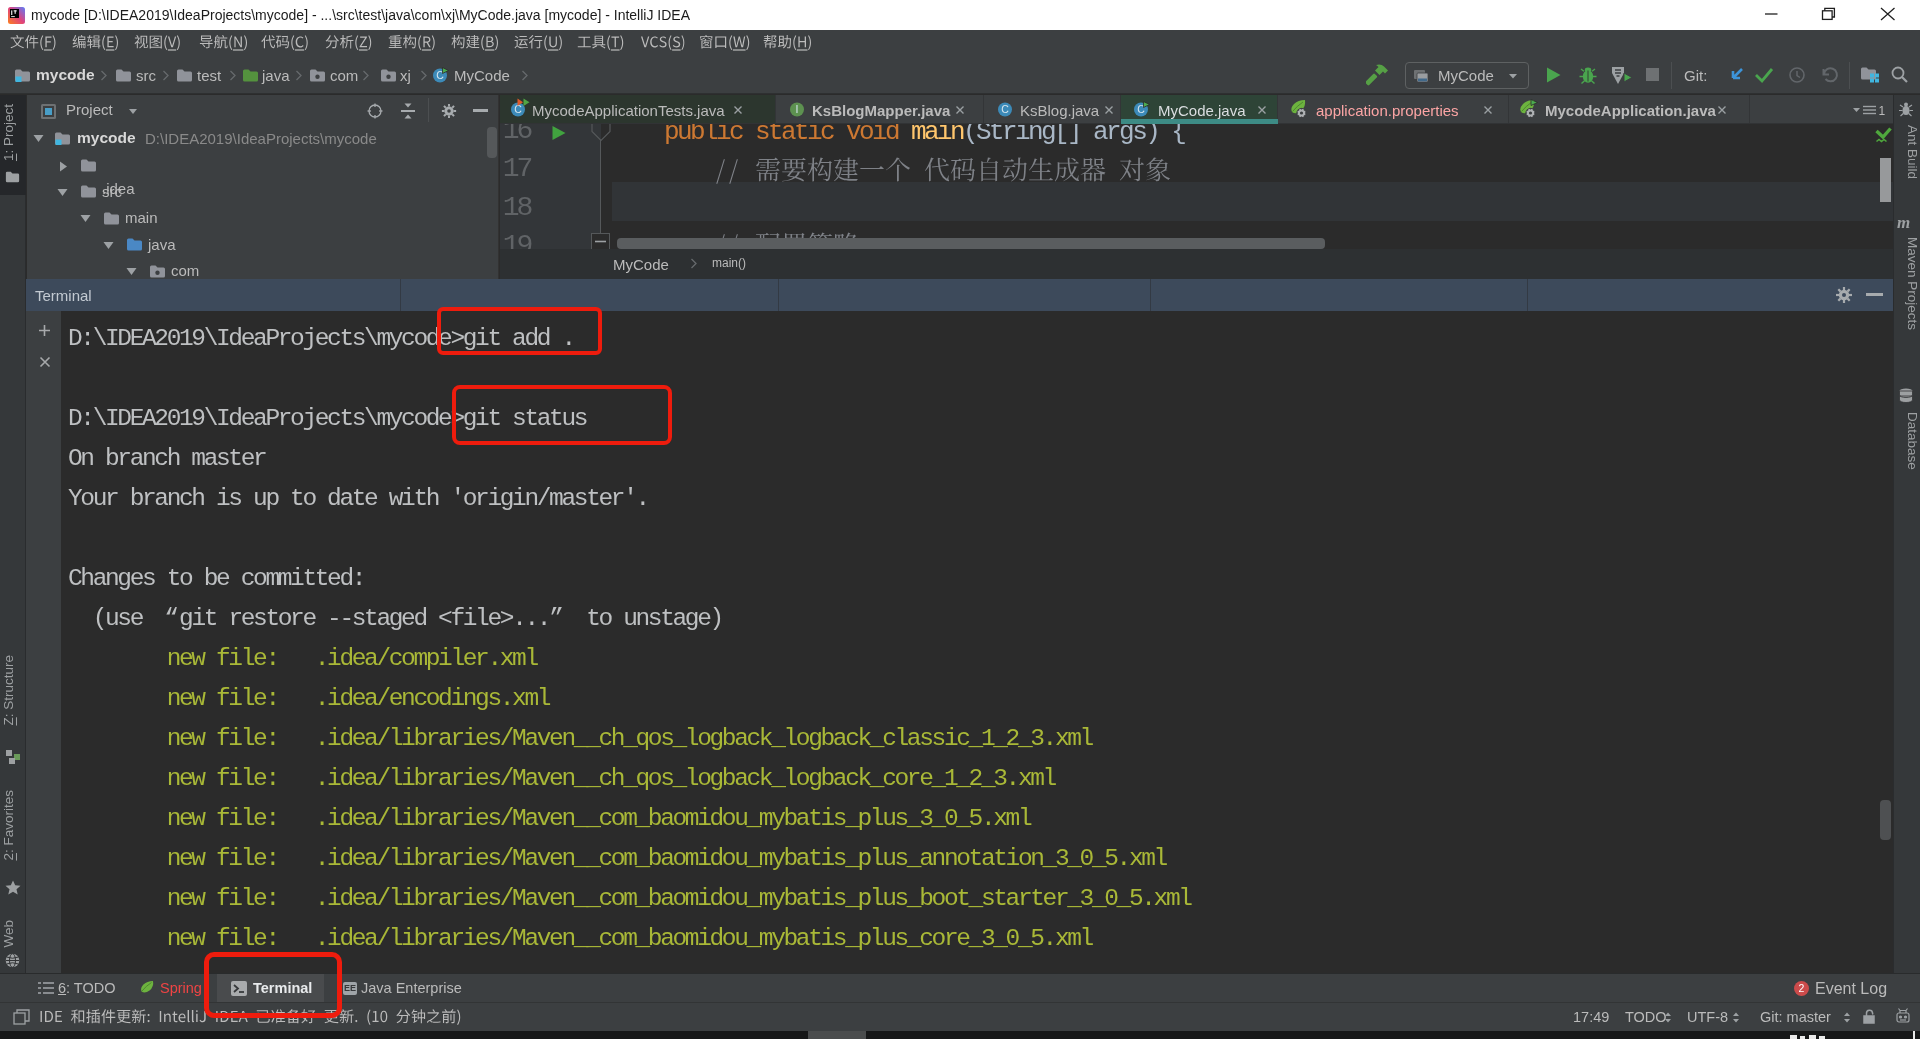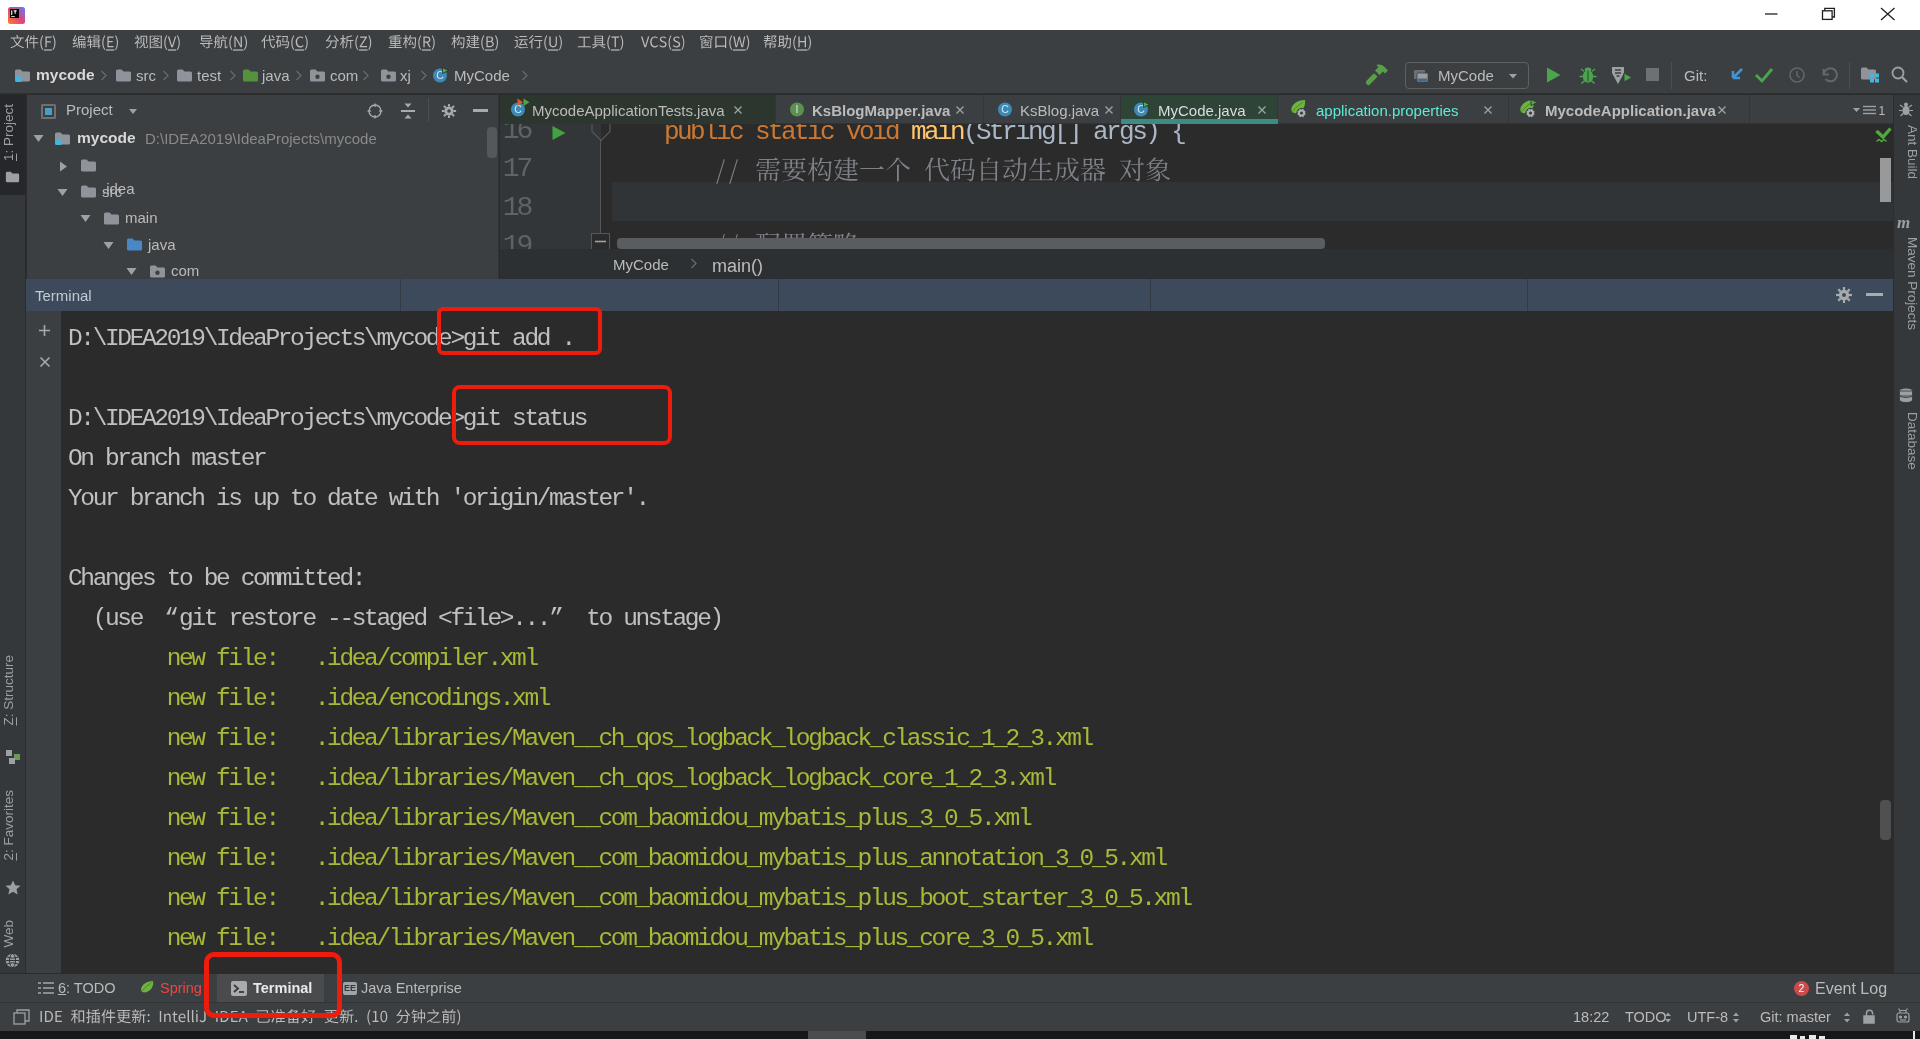--- a/index.html
+++ b/index.html
@@ -16,20 +16,21 @@
           <stop offset="1" stop-color="#5c7cfa"></stop>
         </linearGradient>
       </defs>
 <rect width="17" height="17" rx="2.5" fill="url(#ijg)"></rect>
 <rect x="2" y="2" width="9" height="9" fill="#000"></rect>
 <rect x="3.2" y="9.2" width="3.6" height="0.9" fill="#fff"></rect>
 <rect x="3.2" y="3.4" width="1.1" height="4.6" fill="#fff"></rect>
       <rect x="5.6" y="3.4" width="3.2" height="1.0" fill="#fff"></rect>
 <rect x="6.6" y="3.4" width="1.1" height="3.4" fill="#fff"></rect>
     </svg>
+<div class="abs" style="left:31px;top:7px;font-size:14px;color:#1b1b1b;white-space:nowrap">mycode [D:\IDEA2019\IdeaProjects\mycode] - ...\src\test\java\com\xj\MyCode.java [mycode] - IntelliJ IDEA</div>
 <svg class="abs" style="left:1755px;top:0" width="165" height="30" viewBox="0 0 165 30">
 <g stroke="#1f1f1f" stroke-width="1.3" fill="none">
 <line x1="10" y1="14" x2="22.5" y2="14"></line>
 <rect x="67.5" y="10.8" width="9.6" height="8.6"></rect>
         <path d="M 69.8 10.8 v -2.4 h 9.6 v 8.6 h -2.3"></path>
 <path d="M 126 8 l 13.5 12 M 139.5 8 l -13.5 12"></path>
 </g>
     </svg>
 </div>
 <div class="abs" style="left:0;top:30px;width:1920px;height:26px;background:#3c3f41"></div>
@@ -307,21 +308,21 @@
         <line x1="4" y1="7.5" x2="4" y2="9"></line>
         <line x1="-1" y1="4" x2="0.5" y2="4"></line>
         <line x1="7.5" y1="4" x2="9" y2="4"></line>
         <line x1="0.5" y1="0.5" x2="1.5" y2="1.5"></line>
         <line x1="6.5" y1="6.5" x2="7.5" y2="7.5"></line>
         <line x1="7.5" y1="0.5" x2="6.5" y2="1.5"></line>
         <line x1="1.5" y1="6.5" x2="0.5" y2="7.5"></line>
       </g>
     </g>
   </svg>
-<div class="abs" style="left:1316px;top:102px;font-size:15px;color:#5eead4;font-weight:normal;white-space:nowrap;text-align:center;">application.properties</div>
+<div class="abs" style="left:1316px;top:102px;font-size:15px;color:#fca5a5;font-weight:normal;white-space:nowrap;text-align:center;">application.properties</div>
 <svg class="abs" style="left:1483px;top:105px" width="10" height="10" viewBox="0 0 10 10">
     <path d="M1.5 1.5 L8.5 8.5 M8.5 1.5 L1.5 8.5" stroke="#9ba0a3" stroke-width="1.4"></path>
   </svg>
 <div class="abs" style="left:1509px;top:95px;width:241px;height:28px;border-right:1px solid #333537"></div>
 <svg class="abs" style="left:1518px;top:99px" width="20" height="19" viewBox="0 0 20 19">
     <path d="M16 1 Q17 8 12 12 Q7 16 3 13 Q1 9 5 5 Q9 1 16 1 z" fill="#6db33f"></path>
     <path d="M3.5 12.5 Q8 7 14 3" stroke="#4e8a2e" stroke-width="1" fill="none"></path>
     <g transform="translate(8.5,10)">
       <circle cx="4" cy="4" r="4.6" fill="#aeb1b3" stroke="#3c3f41" stroke-width="1"></circle>
       <circle cx="4" cy="4" r="1.6" fill="#3c3f41"></circle>
@@ -396,21 +397,21 @@
 <svg class="abs" style="left:1875px;top:127px" width="17" height="17" viewBox="0 0 17 17">
     <path d="M1.5 4 L8 10 L15.5 1.5" stroke="#4fa83d" stroke-width="3.4" fill="none"></path>
     <path d="M1.5 14.5 L4 12.5 L6.5 14.5 L9 12.5 L11.5 14.5" stroke="#4fa83d" stroke-width="1.6" fill="none"></path>
   </svg>
 <div class="abs" style="left:1880px;top:158px;width:11px;height:44px;background:#97999b"></div>
 <div class="abs" style="left:500px;top:249px;width:1393px;height:30px;background:#2d3032"></div>
 <div class="abs" style="left:613px;top:256px;font-size:15px;color:#bbbbbb;font-weight:normal;white-space:nowrap;">MyCode</div>
 <svg class="abs" style="left:690px;top:258px" width="7" height="11" viewBox="0 0 7 11">
     <path d="M1.5 1 L6 5.5 L1.5 10" stroke="#666a6d" stroke-width="1.3" fill="none"></path>
   </svg>
-<div class="abs" style="left:712px;top:256px;font-size:18px;color:#bbbbbb;font-weight:normal;white-space:nowrap;">main()</div>
+<div class="abs" style="left:712px;top:256px;font-size:12px;color:#bbbbbb;font-weight:normal;white-space:nowrap;">main()</div>
 <div class="abs" style="left:26px;top:279px;width:1867px;height:32px;background:#3d4a5b"></div>
 <div class="abs" style="left:400px;top:279px;width:1px;height:32px;background:#333a44"></div>
 <div class="abs" style="left:778px;top:279px;width:1px;height:32px;background:#333a44"></div>
 <div class="abs" style="left:1150px;top:279px;width:1px;height:32px;background:#333a44"></div>
 <div class="abs" style="left:1527px;top:279px;width:1px;height:32px;background:#333a44"></div>
 <div class="abs" style="left:35px;top:287px;font-size:15px;color:#c3cad2;font-weight:normal;white-space:nowrap;">Terminal</div>
 <svg class="abs" style="left:1835px;top:286px" width="18" height="18" viewBox="0 0 18 18">
     <g fill="#a7abae">
 <circle cx="9" cy="9" r="5.2"></circle>
       <circle cx="9" cy="9" r="2" fill="#3d4a5b"></circle>
@@ -614,21 +615,21 @@
       <path d="M4 4 V1 H16 V12 H12"></path>
     </g>
   </svg>
 <div style="position:absolute;left:39px;top:1006.0px;">
     <svg width="423" height="21" viewBox="0 0 423 21" style="position:absolute;left:0;top:0;overflow:visible">
       <g transform="translate(0,16.0)">
         <path fill="#bbbbbb" d="M1.5 0.0H2.9V-11.1H1.5Z M6.0 0.0H8.8C12.2 0.0 14.0 -2.1 14.0 -5.6C14.0 -9.2 12.2 -11.1 8.8 -11.1H6.0ZM7.4 -1.2V-10.0H8.6C11.3 -10.0 12.6 -8.4 12.6 -5.6C12.6 -2.8 11.3 -1.2 8.6 -1.2Z M16.4 0.0H23.0V-1.2H17.8V-5.3H22.1V-6.5H17.8V-10.0H22.9V-11.1H16.4Z M39.5 -11.4V0.5H40.6V-0.7H44.0V0.4H45.2V-11.4ZM40.6 -1.8V-10.3H44.0V-1.8ZM38.1 -12.6C36.8 -12.1 34.4 -11.6 32.4 -11.4C32.5 -11.1 32.6 -10.7 32.7 -10.4C33.5 -10.5 34.4 -10.7 35.2 -10.8V-8.3H32.2V-7.2H34.9C34.2 -5.3 33.0 -3.2 31.9 -2.0C32.1 -1.7 32.3 -1.3 32.5 -1.0C33.5 -2.0 34.5 -3.8 35.2 -5.6V1.2H36.3V-5.5C37.0 -4.7 37.8 -3.5 38.2 -2.9L38.9 -3.9C38.5 -4.3 36.9 -6.2 36.3 -6.8V-7.2H39.0V-8.3H36.3V-11.0C37.3 -11.2 38.2 -11.5 38.9 -11.7Z M57.8 -3.7V-2.7H59.5V-0.6H57.2V-8.1H61.1V-9.2H57.2V-11.1C58.4 -11.3 59.5 -11.5 60.3 -11.7L59.7 -12.7C58.1 -12.1 55.1 -11.8 52.8 -11.7C52.9 -11.4 53.0 -11.0 53.1 -10.8C54.0 -10.8 55.1 -10.9 56.1 -11.0V-9.2H52.2V-8.1H56.1V-0.6H53.7V-2.7H55.5V-3.7H53.7V-5.5C54.3 -5.7 55.0 -5.9 55.5 -6.2L55.0 -7.1C54.4 -6.8 53.4 -6.4 52.7 -6.2V1.2H53.7V0.5H59.5V1.2H60.6V-6.6H57.8V-5.6H59.5V-3.7ZM49.1 -12.8V-9.7H47.5V-8.6H49.1V-5.2L47.2 -4.7L47.5 -3.6L49.1 -4.1V-0.1C49.1 0.1 49.1 0.1 48.9 0.1C48.7 0.1 48.3 0.1 47.8 0.1C47.9 0.4 48.0 0.9 48.1 1.2C48.9 1.2 49.4 1.1 49.7 0.9C50.1 0.8 50.2 0.5 50.2 -0.1V-4.4L51.9 -4.9L51.7 -5.9L50.2 -5.5V-8.6H51.7V-9.7H50.2V-12.8Z M66.7 -5.2V-4.1H71.0V1.2H72.2V-4.1H76.3V-5.2H72.2V-8.5H75.7V-9.7H72.2V-12.6H71.0V-9.7H69.0C69.2 -10.3 69.4 -11.1 69.5 -11.8L68.4 -12.0C68.1 -10.0 67.4 -8.1 66.6 -6.8C66.8 -6.7 67.3 -6.4 67.5 -6.2C67.9 -6.9 68.3 -7.7 68.6 -8.5H71.0V-5.2ZM65.9 -12.7C65.1 -10.4 63.8 -8.1 62.4 -6.6C62.5 -6.4 62.9 -5.8 63.0 -5.5C63.5 -6.0 63.9 -6.6 64.4 -7.3V1.2H65.5V-9.1C66.1 -10.1 66.6 -11.3 67.0 -12.4Z M80.9 -3.6 79.9 -3.2C80.4 -2.3 81.1 -1.6 81.8 -1.1C80.9 -0.5 79.6 -0.1 77.8 0.2C78.0 0.5 78.3 1.0 78.5 1.2C80.4 0.8 81.9 0.2 82.9 -0.4C85.0 0.7 87.8 1.0 91.3 1.2C91.4 0.8 91.6 0.3 91.8 0.0C88.4 -0.0 85.8 -0.3 83.8 -1.2C84.6 -1.9 85.0 -2.8 85.2 -3.8H90.3V-9.6H85.3V-10.9H91.3V-12.0H78.1V-10.9H84.2V-9.6H79.4V-3.8H84.0C83.8 -3.0 83.4 -2.3 82.7 -1.7C82.0 -2.2 81.4 -2.8 80.9 -3.6ZM80.5 -6.2H84.2V-5.6C84.2 -5.3 84.2 -5.0 84.1 -4.7H80.5ZM85.3 -4.7C85.3 -5.0 85.3 -5.3 85.3 -5.6V-6.2H89.2V-4.7ZM80.5 -8.7H84.2V-7.2H80.5ZM85.3 -8.7H89.2V-7.2H85.3Z M97.7 -3.2C98.2 -2.5 98.7 -1.4 99.0 -0.8L99.8 -1.3C99.6 -1.9 99.0 -2.9 98.5 -3.6ZM94.3 -3.6C94.0 -2.6 93.5 -1.7 92.9 -1.0C93.1 -0.9 93.5 -0.6 93.7 -0.5C94.3 -1.2 94.9 -2.3 95.2 -3.3ZM100.7 -11.3V-6.1C100.7 -4.1 100.5 -1.4 99.3 0.4C99.5 0.5 100.0 0.9 100.1 1.1C101.5 -0.9 101.7 -3.9 101.7 -6.1V-6.6H104.0V1.1H105.2V-6.6H106.8V-7.6H101.7V-10.5C103.3 -10.8 105.1 -11.2 106.4 -11.7L105.4 -12.5C104.3 -12.0 102.4 -11.6 100.7 -11.3ZM95.5 -12.6C95.8 -12.1 96.0 -11.6 96.2 -11.2H93.2V-10.2H99.9V-11.2H97.4C97.2 -11.7 96.8 -12.3 96.6 -12.8ZM98.0 -10.1C97.8 -9.4 97.5 -8.4 97.2 -7.7H93.0V-6.7H96.1V-5.2H93.0V-4.1H96.1V-0.3C96.1 -0.1 96.0 -0.1 95.9 -0.1C95.7 -0.1 95.3 -0.1 94.7 -0.1C94.9 0.2 95.0 0.6 95.1 0.9C95.8 0.9 96.3 0.9 96.7 0.7C97.0 0.5 97.1 0.3 97.1 -0.3V-4.1H100.0V-5.2H97.1V-6.7H100.2V-7.7H98.2C98.5 -8.3 98.8 -9.2 99.1 -9.9ZM94.2 -9.9C94.5 -9.2 94.7 -8.3 94.8 -7.7L95.8 -8.0C95.7 -8.6 95.4 -9.5 95.1 -10.1Z M109.6 -5.9C110.1 -5.9 110.6 -6.4 110.6 -7.0C110.6 -7.6 110.1 -8.1 109.6 -8.1C109.0 -8.1 108.6 -7.6 108.6 -7.0C108.6 -6.4 109.0 -5.9 109.6 -5.9ZM109.6 0.2C110.1 0.2 110.6 -0.2 110.6 -0.9C110.6 -1.5 110.1 -1.9 109.6 -1.9C109.0 -1.9 108.6 -1.5 108.6 -0.9C108.6 -0.2 109.0 0.2 109.6 0.2Z M120.8 0.0H122.2V-11.1H120.8Z M125.1 0.0H126.5V-6.0C127.4 -6.8 127.9 -7.3 128.8 -7.3C129.9 -7.3 130.4 -6.6 130.4 -5.0V0.0H131.7V-5.2C131.7 -7.3 130.9 -8.5 129.2 -8.5C128.1 -8.5 127.2 -7.8 126.4 -7.1H126.4L126.3 -8.3H125.1Z M137.0 0.2C137.5 0.2 138.1 0.0 138.5 -0.1L138.3 -1.2C138.0 -1.0 137.6 -0.9 137.3 -0.9C136.4 -0.9 136.0 -1.5 136.0 -2.5V-7.1H138.3V-8.3H136.0V-10.6H134.9L134.7 -8.3L133.4 -8.2V-7.1H134.7V-2.6C134.7 -0.9 135.2 0.2 137.0 0.2Z M143.5 0.2C144.6 0.2 145.5 -0.2 146.2 -0.6L145.7 -1.6C145.1 -1.2 144.4 -0.9 143.6 -0.9C142.1 -0.9 141.0 -2.0 140.9 -3.8H146.5C146.5 -4.0 146.5 -4.3 146.5 -4.6C146.5 -6.9 145.3 -8.5 143.2 -8.5C141.3 -8.5 139.5 -6.8 139.5 -4.1C139.5 -1.4 141.3 0.2 143.5 0.2ZM140.9 -4.8C141.1 -6.4 142.1 -7.4 143.3 -7.4C144.6 -7.4 145.3 -6.5 145.3 -4.8Z M150.0 0.2C150.4 0.2 150.6 0.1 150.8 0.1L150.6 -1.0C150.5 -1.0 150.4 -1.0 150.3 -1.0C150.1 -1.0 150.0 -1.1 150.0 -1.6V-12.1H148.6V-1.6C148.6 -0.5 149.0 0.2 150.0 0.2Z M154.3 0.2C154.7 0.2 154.9 0.1 155.1 0.1L154.9 -1.0C154.8 -1.0 154.7 -1.0 154.7 -1.0C154.4 -1.0 154.3 -1.1 154.3 -1.6V-12.1H152.9V-1.6C152.9 -0.5 153.3 0.2 154.3 0.2Z M157.2 0.0H158.6V-8.3H157.2ZM157.9 -10.0C158.4 -10.0 158.8 -10.3 158.8 -10.9C158.8 -11.4 158.4 -11.8 157.9 -11.8C157.4 -11.8 157.0 -11.4 157.0 -10.9C157.0 -10.3 157.4 -10.0 157.9 -10.0Z M163.6 0.2C165.8 0.2 166.7 -1.3 166.7 -3.3V-11.1H165.2V-3.4C165.2 -1.7 164.6 -1.0 163.4 -1.0C162.6 -1.0 162.0 -1.4 161.5 -2.3L160.5 -1.6C161.2 -0.4 162.2 0.2 163.6 0.2Z M177.2 0.0H178.6V-11.1H177.2Z M181.7 0.0H184.5C187.9 0.0 189.7 -2.1 189.7 -5.6C189.7 -9.2 187.9 -11.1 184.5 -11.1H181.7ZM183.1 -1.2V-10.0H184.4C187.0 -10.0 188.3 -8.4 188.3 -5.6C188.3 -2.8 187.0 -1.2 184.4 -1.2Z M192.2 0.0H198.7V-1.2H193.6V-5.3H197.8V-6.5H193.6V-10.0H198.6V-11.1H192.2Z M199.6 0.0H201.1L202.1 -3.4H206.2L207.3 0.0H208.8L205.0 -11.1H203.4ZM202.5 -4.5 203.0 -6.2C203.4 -7.5 203.8 -8.7 204.1 -10.0H204.2C204.6 -8.7 204.9 -7.5 205.3 -6.2L205.9 -4.5Z M217.8 -11.8V-10.7H227.8V-6.7H219.8V-9.2H218.6V-1.6C218.6 0.3 219.4 0.8 221.9 0.8C222.5 0.8 227.0 0.8 227.6 0.8C230.1 0.8 230.6 -0.0 230.9 -2.8C230.6 -2.9 230.0 -3.1 229.7 -3.3C229.5 -0.9 229.3 -0.3 227.6 -0.3C226.6 -0.3 222.6 -0.3 221.8 -0.3C220.1 -0.3 219.8 -0.6 219.8 -1.5V-5.6H227.8V-4.8H229.0V-11.8Z M232.3 -11.6C233.1 -10.6 234.0 -9.1 234.4 -8.2L235.5 -8.7C235.1 -9.6 234.1 -11.1 233.3 -12.1ZM232.3 -0.0 233.5 0.5C234.2 -0.9 235.1 -2.9 235.7 -4.6L234.7 -5.2C234.0 -3.3 233.0 -1.3 232.3 -0.0ZM238.2 -6.0H241.4V-4.0H238.2ZM238.2 -7.0V-9.1H241.4V-7.0ZM240.8 -12.2C241.3 -11.6 241.8 -10.7 242.0 -10.0H238.5C238.9 -10.8 239.2 -11.6 239.4 -12.4L238.4 -12.6C237.6 -10.3 236.3 -8.0 234.8 -6.6C235.1 -6.4 235.5 -6.0 235.7 -5.8C236.2 -6.3 236.7 -7.0 237.2 -7.7V1.2H238.2V0.1H246.1V-0.9H242.5V-3.0H245.5V-4.0H242.5V-6.0H245.5V-7.0H242.5V-9.1H245.8V-10.0H242.0L243.0 -10.5C242.8 -11.1 242.3 -12.0 241.8 -12.7ZM238.2 -3.0H241.4V-0.9H238.2Z M257.2 -10.5C256.5 -9.7 255.5 -9.0 254.4 -8.4C253.4 -9.0 252.5 -9.6 251.8 -10.3L252.0 -10.5ZM252.4 -12.8C251.7 -11.5 250.2 -10.0 248.0 -8.9C248.2 -8.8 248.6 -8.4 248.8 -8.1C249.6 -8.5 250.4 -9.0 251.0 -9.6C251.6 -8.9 252.4 -8.4 253.2 -7.9C251.3 -7.1 249.2 -6.6 247.3 -6.3C247.5 -6.0 247.7 -5.5 247.8 -5.2C250.0 -5.6 252.3 -6.2 254.4 -7.3C256.3 -6.3 258.6 -5.7 260.9 -5.4C261.0 -5.8 261.3 -6.2 261.6 -6.5C259.4 -6.7 257.4 -7.2 255.6 -7.9C257.0 -8.7 258.3 -9.8 259.1 -11.1L258.4 -11.5L258.2 -11.5H252.9C253.2 -11.8 253.4 -12.2 253.7 -12.6ZM250.6 -2.0H253.8V-0.3H250.6ZM250.6 -2.9V-4.4H253.8V-2.9ZM258.2 -2.0V-0.3H255.0V-2.0ZM258.2 -2.9H255.0V-4.4H258.2ZM249.4 -5.4V1.2H250.6V0.7H258.2V1.2H259.4V-5.4Z M263.0 -4.4C263.8 -3.9 264.7 -3.3 265.5 -2.6C264.6 -1.3 263.6 -0.3 262.4 0.3C262.7 0.5 263.0 0.9 263.1 1.2C264.4 0.5 265.5 -0.5 266.3 -1.8C267.0 -1.2 267.5 -0.7 267.9 -0.2L268.7 -1.1C268.2 -1.6 267.6 -2.3 266.9 -2.9C267.7 -4.6 268.2 -6.8 268.5 -9.5L267.8 -9.7L267.6 -9.7H265.4C265.6 -10.7 265.8 -11.7 265.9 -12.7L264.8 -12.8C264.7 -11.8 264.5 -10.7 264.3 -9.7H262.6V-8.6H264.1C263.7 -7.0 263.4 -5.5 263.0 -4.4ZM267.3 -8.6C267.1 -6.6 266.6 -5.0 266.0 -3.6C265.4 -4.1 264.8 -4.5 264.3 -4.9C264.6 -6.0 264.9 -7.3 265.2 -8.6ZM272.1 -8.1V-6.3H268.5V-5.2H272.1V-0.2C272.1 0.1 272.0 0.1 271.7 0.2C271.5 0.2 270.7 0.2 269.8 0.1C269.9 0.4 270.1 0.9 270.2 1.2C271.4 1.2 272.1 1.2 272.6 1.0C273.1 0.9 273.2 0.5 273.2 -0.1V-5.2H276.6V-6.3H273.2V-7.8C274.3 -8.7 275.4 -10.0 276.2 -11.2L275.4 -11.7L275.1 -11.6H269.2V-10.6H274.3C273.7 -9.7 272.9 -8.7 272.1 -8.1Z M288.6 -3.6 287.7 -3.2C288.2 -2.3 288.8 -1.6 289.6 -1.1C288.6 -0.5 287.3 -0.1 285.5 0.2C285.8 0.5 286.1 1.0 286.2 1.2C288.2 0.8 289.6 0.2 290.6 -0.4C292.7 0.7 295.5 1.0 299.1 1.2C299.1 0.8 299.3 0.3 299.5 0.0C296.1 -0.0 293.5 -0.3 291.6 -1.2C292.3 -1.9 292.8 -2.8 292.9 -3.8H298.1V-9.6H293.1V-10.9H299.0V-12.0H285.8V-10.9H291.9V-9.6H287.2V-3.8H291.7C291.6 -3.0 291.2 -2.3 290.5 -1.7C289.8 -2.2 289.1 -2.8 288.6 -3.6ZM288.3 -6.2H291.9V-5.6C291.9 -5.3 291.9 -5.0 291.9 -4.7H288.3ZM293.1 -4.7C293.1 -5.0 293.1 -5.3 293.1 -5.6V-6.2H296.9V-4.7ZM288.3 -8.7H291.9V-7.2H288.3ZM293.1 -8.7H296.9V-7.2H293.1Z M305.5 -3.2C305.9 -2.5 306.5 -1.4 306.7 -0.8L307.5 -1.3C307.3 -1.9 306.8 -2.9 306.3 -3.6ZM302.1 -3.6C301.8 -2.6 301.3 -1.7 300.6 -1.0C300.9 -0.9 301.3 -0.6 301.4 -0.5C302.0 -1.2 302.6 -2.3 303.0 -3.3ZM308.4 -11.3V-6.1C308.4 -4.1 308.3 -1.4 307.0 0.4C307.3 0.5 307.7 0.9 307.9 1.1C309.3 -0.9 309.5 -3.9 309.5 -6.1V-6.6H311.8V1.1H312.9V-6.6H314.6V-7.6H309.5V-10.5C311.1 -10.8 312.8 -11.2 314.1 -11.7L313.2 -12.5C312.1 -12.0 310.1 -11.6 308.4 -11.3ZM303.3 -12.6C303.5 -12.1 303.8 -11.6 303.9 -11.2H300.9V-10.2H307.7V-11.2H305.1C304.9 -11.7 304.6 -12.3 304.3 -12.8ZM305.7 -10.1C305.6 -9.4 305.2 -8.4 304.9 -7.7H300.7V-6.7H303.8V-5.2H300.8V-4.1H303.8V-0.3C303.8 -0.1 303.8 -0.1 303.7 -0.1C303.5 -0.1 303.0 -0.1 302.5 -0.1C302.6 0.2 302.8 0.6 302.8 0.9C303.6 0.9 304.1 0.9 304.4 0.7C304.8 0.5 304.9 0.3 304.9 -0.3V-4.1H307.7V-5.2H304.9V-6.7H307.9V-7.7H306.0C306.2 -8.3 306.5 -9.2 306.8 -9.9ZM301.9 -9.9C302.2 -9.2 302.5 -8.3 302.5 -7.7L303.5 -8.0C303.4 -8.6 303.2 -9.5 302.9 -10.1Z M317.3 0.2C317.9 0.2 318.3 -0.2 318.3 -0.9C318.3 -1.5 317.9 -1.9 317.3 -1.9C316.8 -1.9 316.3 -1.5 316.3 -0.9C316.3 -0.2 316.8 0.2 317.3 0.2Z M330.7 3.0 331.5 2.6C330.2 0.4 329.6 -2.1 329.6 -4.7C329.6 -7.3 330.2 -9.9 331.5 -12.0L330.7 -12.4C329.3 -10.2 328.4 -7.7 328.4 -4.7C328.4 -1.7 329.3 0.7 330.7 3.0Z M333.5 0.0H339.6V-1.2H337.4V-11.1H336.3C335.7 -10.8 335.0 -10.5 334.0 -10.4V-9.5H336.0V-1.2H333.5Z M344.8 0.2C347.0 0.2 348.3 -1.7 348.3 -5.6C348.3 -9.5 347.0 -11.3 344.8 -11.3C342.7 -11.3 341.4 -9.5 341.4 -5.6C341.4 -1.7 342.7 0.2 344.8 0.2ZM344.8 -0.9C343.6 -0.9 342.7 -2.3 342.7 -5.6C342.7 -8.9 343.6 -10.2 344.8 -10.2C346.1 -10.2 347.0 -8.9 347.0 -5.6C347.0 -2.3 346.1 -0.9 344.8 -0.9Z M366.9 -12.5 365.8 -12.1C366.9 -9.8 368.7 -7.3 370.3 -6.0C370.6 -6.3 371.0 -6.7 371.3 -6.9C369.7 -8.1 367.8 -10.4 366.9 -12.5ZM361.6 -12.5C360.7 -10.1 359.1 -8.0 357.3 -6.7C357.6 -6.5 358.1 -6.1 358.3 -5.8C358.7 -6.2 359.1 -6.5 359.5 -6.9V-5.9H362.4C362.1 -3.3 361.2 -0.9 357.6 0.3C357.9 0.5 358.2 1.0 358.3 1.3C362.2 -0.1 363.2 -2.9 363.6 -5.9H367.8C367.6 -2.1 367.4 -0.6 367.0 -0.2C366.8 -0.1 366.7 -0.0 366.3 -0.0C366.0 -0.0 365.0 -0.0 364.1 -0.1C364.3 0.2 364.4 0.7 364.4 1.0C365.4 1.1 366.3 1.1 366.8 1.0C367.4 1.0 367.7 0.9 368.0 0.5C368.6 -0.1 368.8 -1.8 369.0 -6.5C369.0 -6.6 369.0 -7.0 369.0 -7.0H359.6C360.9 -8.4 362.0 -10.2 362.8 -12.1Z M381.8 -8.5V-4.8H379.7V-8.5ZM382.9 -8.5H385.0V-4.8H382.9ZM381.8 -12.7V-9.6H378.7V-2.8H379.7V-3.7H381.8V1.2H382.9V-3.7H385.0V-2.9H386.1V-9.6H382.9V-12.7ZM374.6 -12.7C374.1 -11.3 373.3 -9.9 372.4 -9.0C372.6 -8.8 372.9 -8.2 373.0 -8.0C373.5 -8.5 374.0 -9.2 374.5 -10.0H378.2V-11.0H375.0C375.3 -11.5 375.5 -12.0 375.6 -12.4ZM372.8 -5.2V-4.2H375.0V-1.1C375.0 -0.4 374.5 0.1 374.2 0.3C374.4 0.5 374.6 0.9 374.8 1.1C375.0 0.9 375.5 0.6 378.3 -0.9C378.3 -1.1 378.2 -1.6 378.1 -1.9L376.1 -0.9V-4.2H378.2V-5.2H376.1V-7.3H377.8V-8.3H373.6V-7.3H375.0V-5.2Z M390.6 -2.0C389.8 -2.0 388.8 -1.2 387.8 -0.1L388.6 1.0C389.4 -0.0 390.1 -0.9 390.6 -0.9C390.9 -0.9 391.4 -0.4 392.0 -0.0C393.0 0.6 394.3 0.8 396.1 0.8C397.6 0.8 400.2 0.7 401.3 0.6C401.4 0.3 401.6 -0.3 401.7 -0.6C400.2 -0.5 398.0 -0.3 396.2 -0.3C394.5 -0.3 393.2 -0.4 392.3 -1.1L391.9 -1.3C395.0 -3.3 398.4 -6.4 400.2 -9.3L399.4 -9.8L399.2 -9.8H388.6V-8.6H398.3C396.6 -6.3 393.6 -3.6 390.8 -2.0ZM393.4 -12.3C394.0 -11.5 394.7 -10.4 395.0 -9.8L396.0 -10.4C395.7 -11.0 395.0 -12.1 394.4 -12.8Z M411.4 -7.8V-1.6H412.5V-7.8ZM414.5 -8.3V-0.2C414.5 0.0 414.4 0.1 414.2 0.1C413.9 0.1 413.1 0.1 412.2 0.1C412.4 0.4 412.5 0.9 412.6 1.2C413.8 1.2 414.5 1.1 415.0 1.0C415.5 0.8 415.6 0.5 415.6 -0.2V-8.3ZM413.2 -12.8C412.9 -12.1 412.3 -11.1 411.8 -10.4H407.3L408.0 -10.6C407.7 -11.2 407.1 -12.1 406.5 -12.8L405.4 -12.4C406.0 -11.8 406.5 -11.0 406.8 -10.4H403.1V-9.3H416.6V-10.4H413.1C413.5 -11.0 414.0 -11.7 414.5 -12.4ZM408.5 -4.6V-3.0H405.1V-4.6ZM408.5 -5.5H405.1V-7.0H408.5ZM404.0 -7.9V1.1H405.1V-2.1H408.5V-0.1C408.5 0.1 408.4 0.2 408.2 0.2C408.0 0.2 407.3 0.2 406.5 0.1C406.7 0.4 406.8 0.9 406.9 1.2C407.9 1.2 408.6 1.1 409.0 1.0C409.5 0.8 409.6 0.5 409.6 -0.1V-7.9Z M419.0 3.0C420.4 0.7 421.2 -1.7 421.2 -4.7C421.2 -7.7 420.4 -10.2 419.0 -12.4L418.1 -12.0C419.4 -9.9 420.1 -7.3 420.1 -4.7C420.1 -2.1 419.4 0.4 418.1 2.6Z"></path>
       </g>
     </svg>
   </div>
-<div class="abs" style="left:1573px;top:1009px;font-size:14.5px;color:#bbbbbb;font-weight:normal;white-space:nowrap;">18:22</div>
+<div class="abs" style="left:1573px;top:1009px;font-size:14.5px;color:#bbbbbb;font-weight:normal;white-space:nowrap;">17:49</div>
 <div class="abs" style="left:1625px;top:1009px;font-size:14.5px;color:#bbbbbb;font-weight:normal;white-space:nowrap;">TODO</div>
 <svg class="abs" style="left:1663px;top:1011px" width="10" height="13" viewBox="0 0 10 13">
     <path d="M2 5 L5 1.5 L8 5 z M2 8 L5 11.5 L8 8 z" fill="#9da1a4"></path>
   </svg>
 <div class="abs" style="left:1687px;top:1009px;font-size:14.5px;color:#bbbbbb;font-weight:normal;white-space:nowrap;">UTF-8</div>
 <svg class="abs" style="left:1731px;top:1011px" width="10" height="13" viewBox="0 0 10 13">
     <path d="M2 5 L5 1.5 L8 5 z M2 8 L5 11.5 L8 8 z" fill="#9da1a4"></path>
   </svg>
 <div class="abs" style="left:1760px;top:1009px;font-size:14.5px;color:#bbbbbb;font-weight:normal;white-space:nowrap;">Git: master</div>
 <svg class="abs" style="left:1842px;top:1011px" width="10" height="13" viewBox="0 0 10 13">

